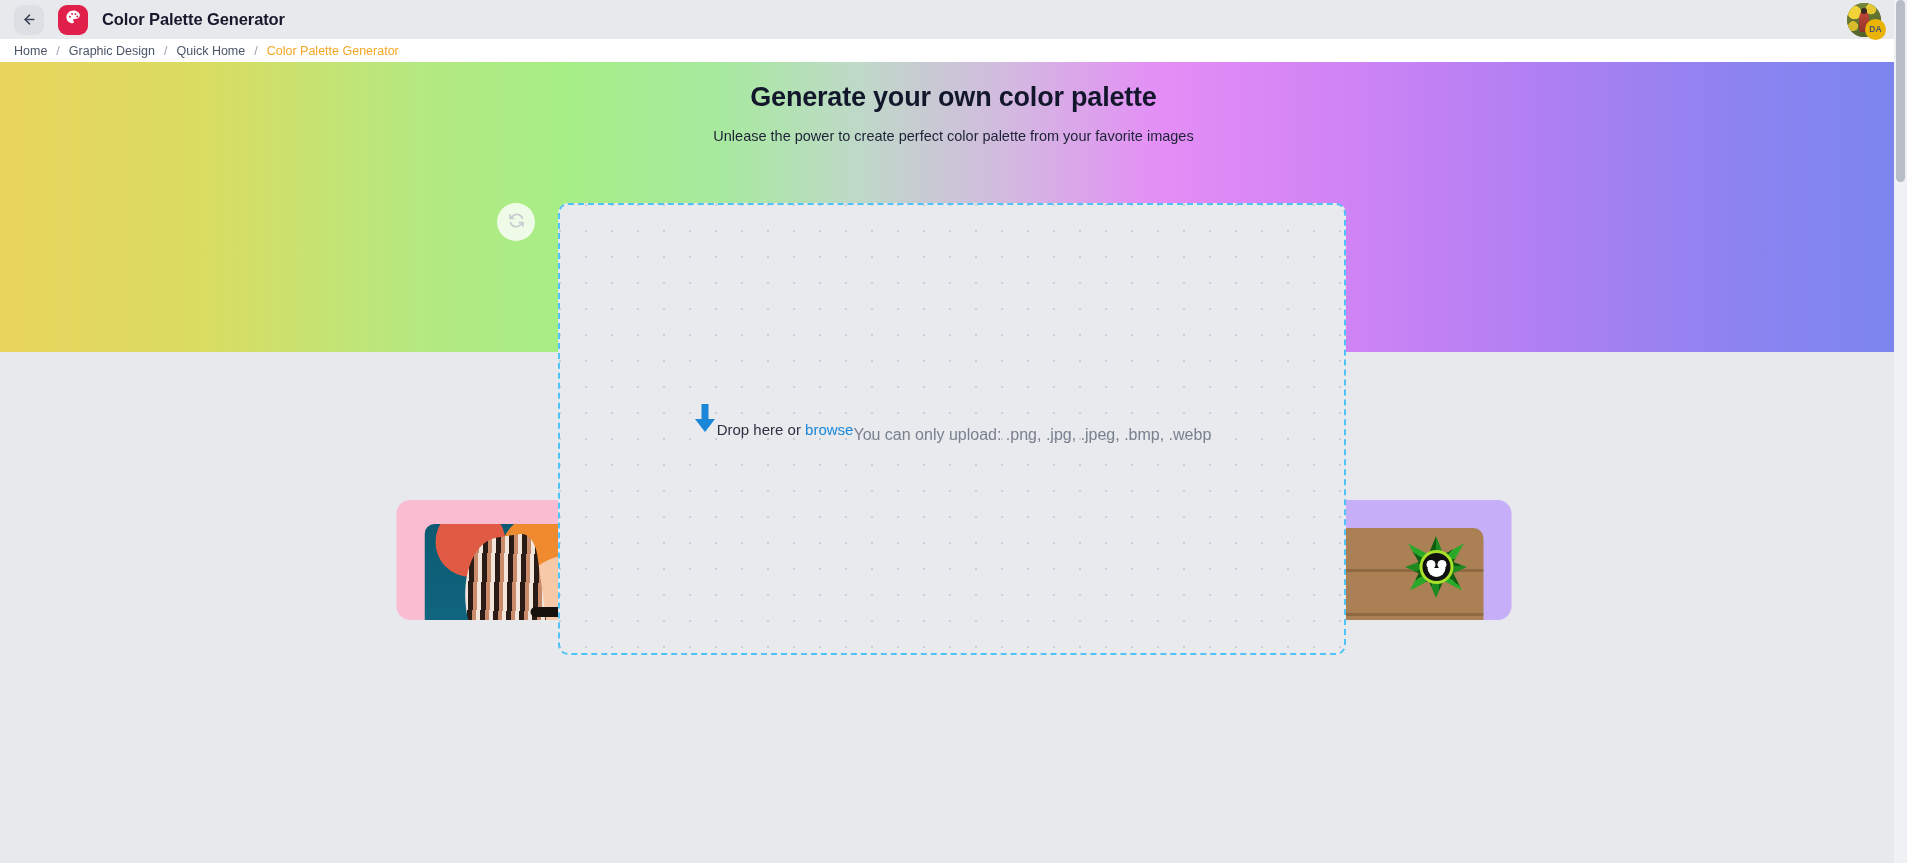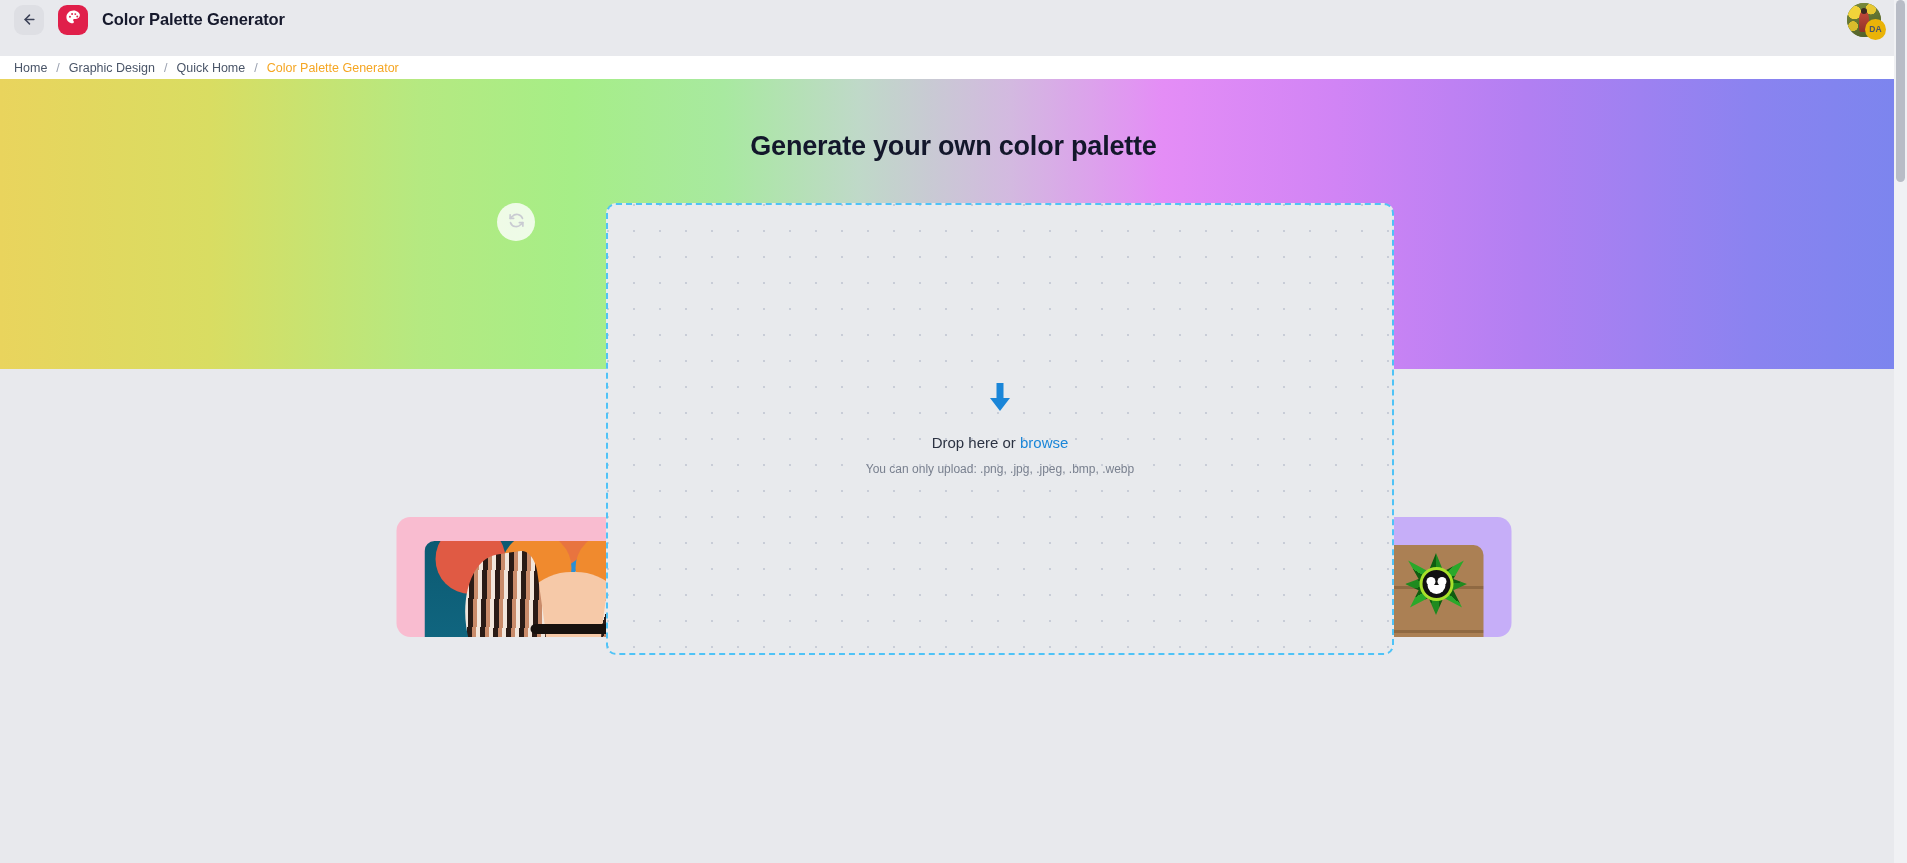--- a/index.html
+++ b/index.html
@@ -93,21 +93,20 @@
   
   .breadcrumb {
     height: 23px;
     background: #ffffff;
     display: flex;
     align-items: center;
     padding-left: 14px;
     font-size: 12.5px;
     color: #4a5568;
     gap: 0;
-    margin-top: 17px;
   }
   .crumb { cursor: pointer; white-space: nowrap; }
   .crumb.active { color: #f5a623; cursor: default; }
   .crumb-sep { margin: 0 9px; color: #9aa1b0; }
 
   
   .hero {
     position: relative;
     height: 290px;
     background: linear-gradient(90deg,
@@ -118,21 +117,21 @@
       #a8e9a0 38%,
       #bfd9c8 45%,
       #d3b9e0 53%,
       #e48df6 61%,
       #d184f5 70%,
       #b27ff2 80%,
       #8a83f0 92%,
       #7b85ee 100%);
   }
   .hero-title {
-    padding-top: 52px;
+    padding-top: 20px;
     text-align: center;
     font-size: 27px;
     font-weight: bold;
     color: #13172b;
     letter-spacing: -0.2px;
   }
   .hero-sub {
     text-align: center;
     margin-top: 15px;
     font-size: 14.5px;
@@ -160,38 +159,37 @@
     width: 788px;
     height: 452px;
     border: 2px dashed #4fc3f7;
     border-radius: 10px;
     background-color: #e8eaed;
     background-image:
       radial-gradient(circle, rgba(120,130,160,0.28) 1px, transparent 1.2px);
     background-size: 26px 26px;
     background-position: 13px 13px;
     display: flex;
-    flex-direction: column;
+    flex-direction: row;
     align-items: center;
     justify-content: center;
     z-index: 4;
-    margin-left: 48px;
   }
   .dz-arrow { margin-bottom: 17px; }
   .dz-main {
     font-size: 15px;
     color: #2b3242;
   }
   .dz-main .browse {
     color: #1a86d8;
     cursor: pointer;
   }
   .dz-hint {
     margin-top: 11px;
-    font-size: 12px;
+    font-size: 16px;
     color: #79808f;
   }
 
   
   .below {
     position: relative;
     background: #e8e9ed;
     height: 573px;
   }
   .apps-title {
@@ -348,20 +346,21 @@
   <span class="crumb-sep">/</span>
   <span class="crumb">Graphic Design</span>
   <span class="crumb-sep">/</span>
   <span class="crumb">Quick Home</span>
   <span class="crumb-sep">/</span>
   <span class="crumb active">Color Palette Generator</span>
 </div>
 
 <div class="hero">
   <div class="hero-title">Generate your own color palette</div>
+  <div class="hero-sub">Unlease the power to create perfect color palette from your favorite images</div>
 </div>
 
 <div class="refresh-btn">
   <span>
     <svg width="17" height="17" viewBox="0 0 24 24" fill="none" stroke="#c9cbd2" stroke-width="2.3" stroke-linecap="round" stroke-linejoin="round">
       <path d="M20.5 9A8.5 8.5 0 0 0 6 6.3L3 9"></path>
       <path d="M3.5 15A8.5 8.5 0 0 0 18 17.7l3-2.7"></path>
       <polyline points="3 4 3 9 8 9"></polyline>
       <polyline points="21 20 21 15 16 15"></polyline>
     </svg>

